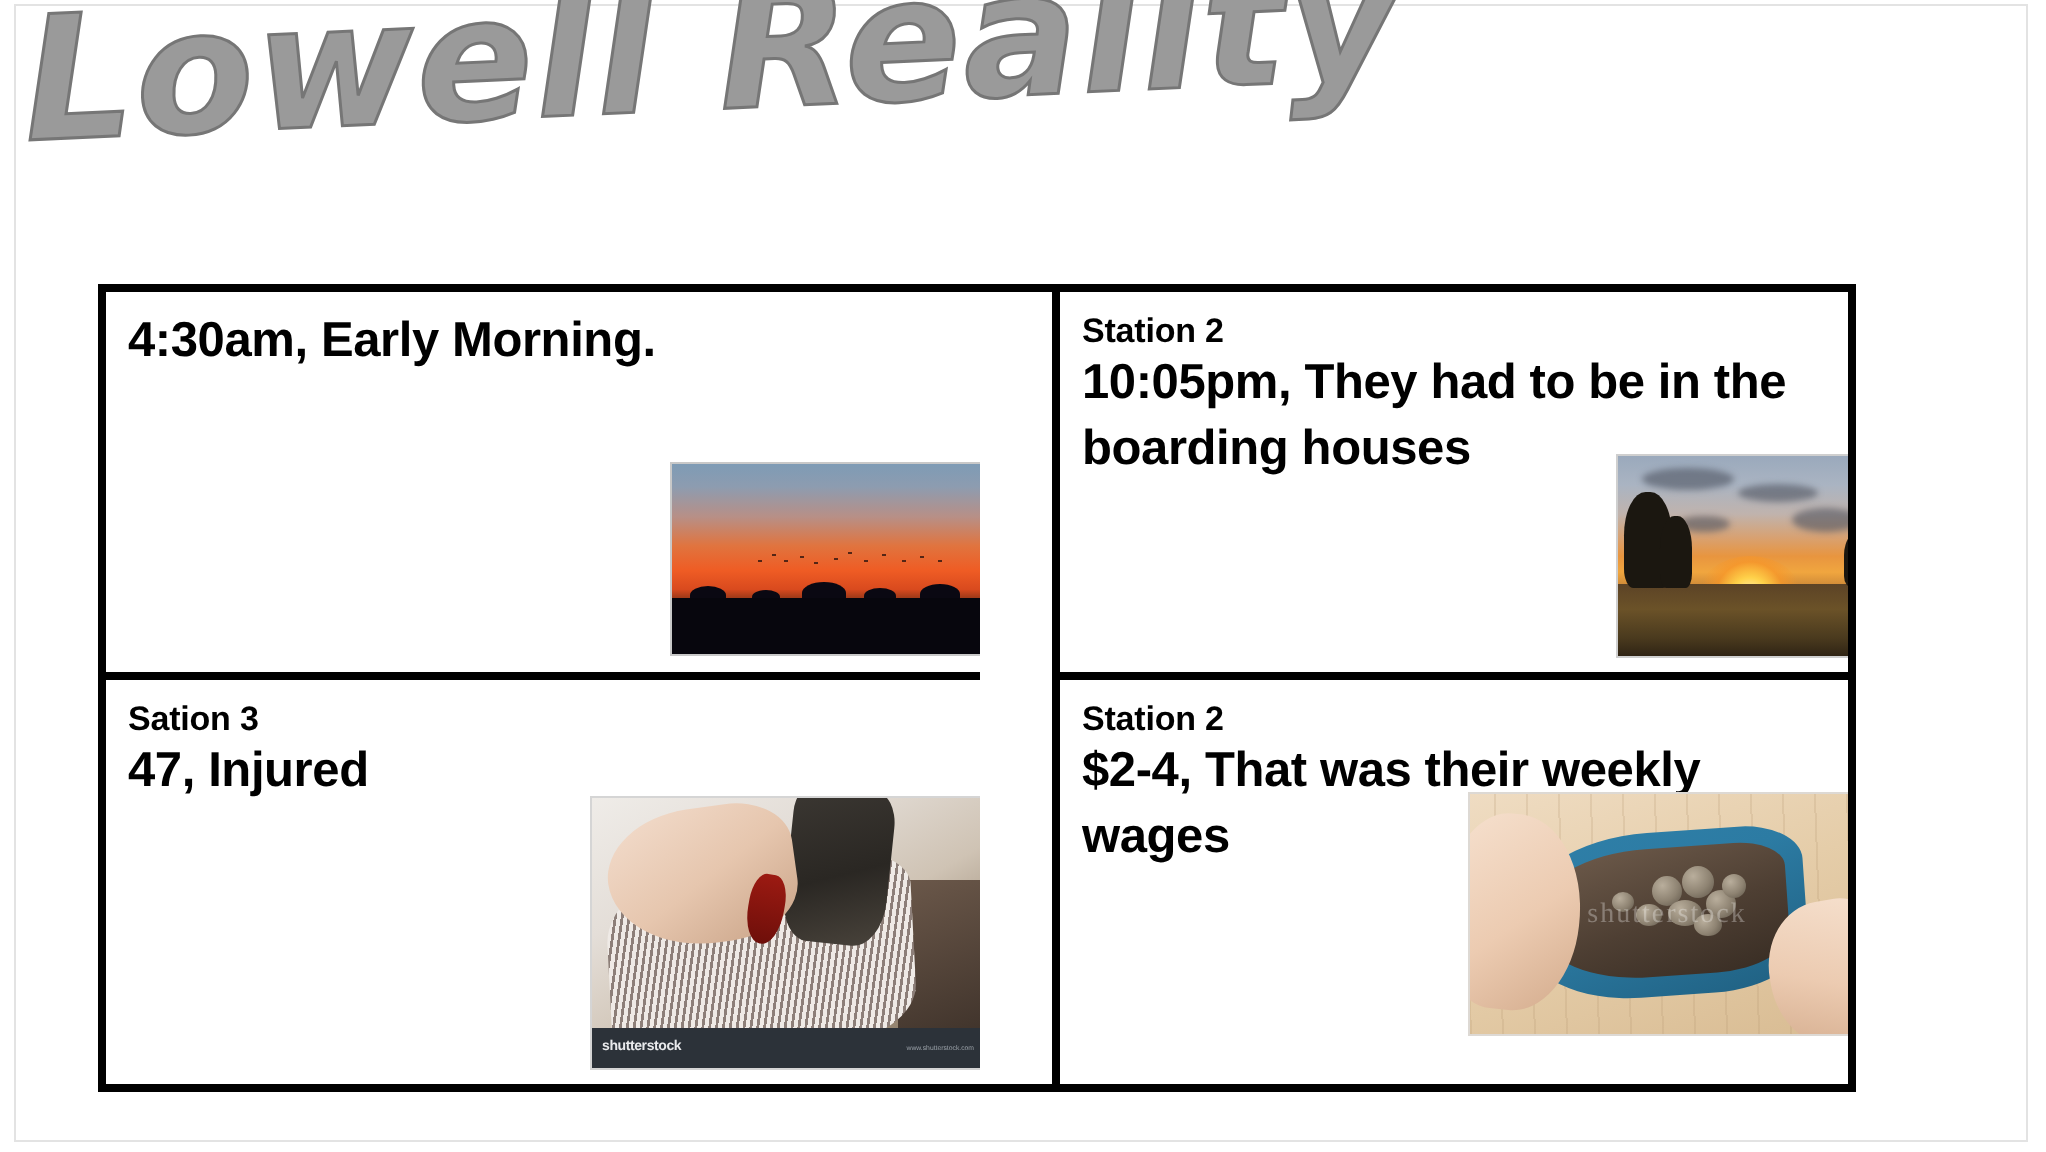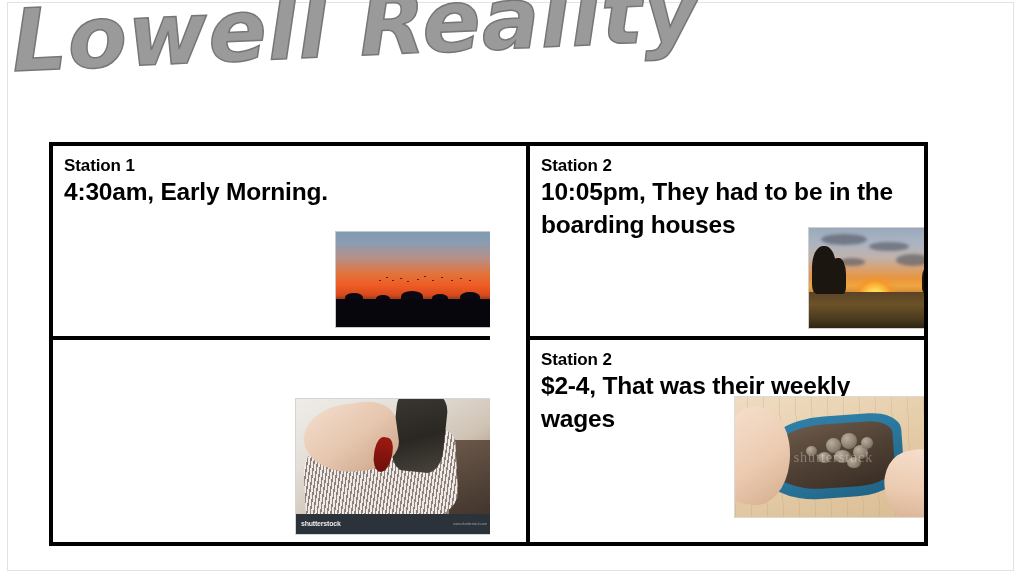--- a/index.html
+++ b/index.html
@@ -298,21 +298,20 @@
 
   <div class="slide-frame"></div>
 
   <div class="title-wrap">
     <div class="wordart">Lowell Reality</div>
   </div>
 
   <div class="station-table">
 
     <div class="cell">
-      <div class="station-label">Station 1</div>
       <div class="station-text">4:30am, Early Morning.</div>
 
       <div class="photo" id="photo-1">
         <div class="photo-inner">
           <div class="dawn-sky"></div>
           <div class="tree-bump" style="left:6%;  width:18px; height:9px;"></div>
           <div class="tree-bump" style="left:26%; width:14px; height:7px;"></div>
           <div class="tree-bump" style="left:42%; width:22px; height:11px;"></div>
           <div class="tree-bump" style="left:62%; width:16px; height:8px;"></div>
           <div class="tree-bump" style="left:80%; width:20px; height:10px;"></div>
@@ -348,20 +347,22 @@
           <div class="sunset-ground"></div>
           <div class="sunset-tree" style="left:2%;  top:18%; width:24px; height:48px;"></div>
           <div class="sunset-tree" style="left:14%; top:30%; width:16px; height:36px;"></div>
           <div class="sunset-tree" style="right:10%; top:36%; width:22px; height:30px;"></div>
           <div class="sunset-tree" style="right:0%;  top:44%; width:14px; height:22px;"></div>
         </div>
       </div>
     </div>
 
     <div class="cell row-bottom">
+      <div class="station-label">Sation 3</div>
+      <div class="station-text">47, Injured</div>
 
       <div class="photo" id="photo-3">
         <div class="photo-inner">
           <div class="sew-bg"></div>
           <div class="sew-table-dark"></div>
           <div class="sew-fabric"></div>
           <div class="sew-machine"></div>
           <div class="sew-hand"></div>
           <div class="sew-blood"></div>
           <div class="shutter-bar">

